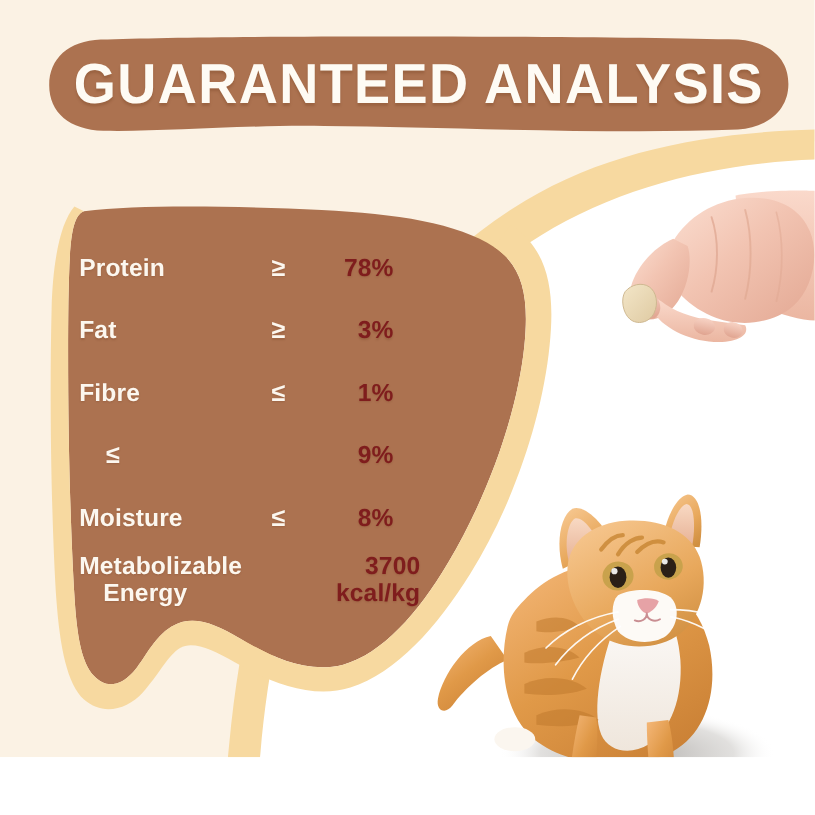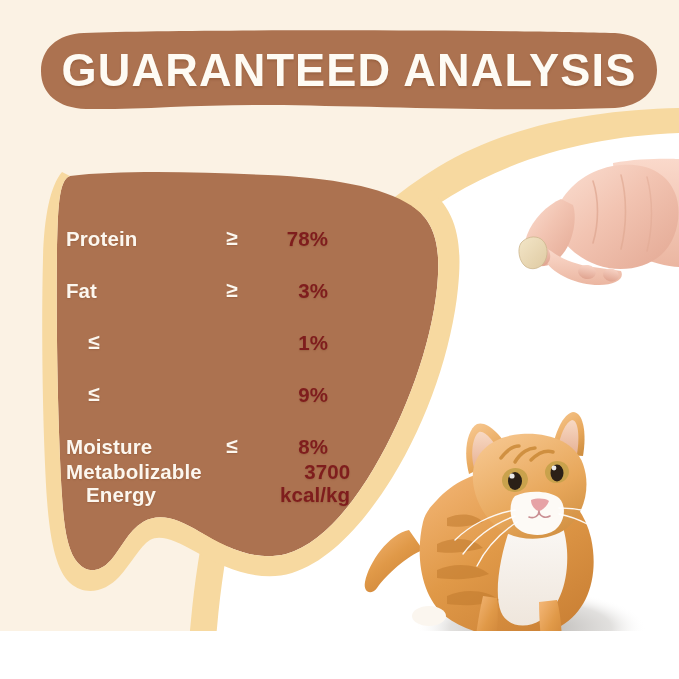--- a/index.html
+++ b/index.html
@@ -63,21 +63,21 @@
   
   #analysis-table {
     position: absolute;
     left: 66px;
     top: 198px;
     width: 262px;
     z-index: 6;
   }
   .row {
     display: flex;
-    align-items: flex-end;
+    align-items: center;
     height: 52px;
   }
   .row.last {
     height: auto;
     margin-top: 2px;
   }
   .cell-name {
     flex: 0 0 138px;
     color: #FCF7EF;
     font-size: 20.5px;
@@ -221,20 +221,21 @@
       <div class="cell-val">78%</div>
     </div>
 
     <div class="row">
       <div class="cell-name">Fat</div>
       <div class="cell-op">≥</div>
       <div class="cell-val">3%</div>
     </div>
 
     <div class="row">
+      <div class="cell-name">Fibre</div>
       <div class="cell-op">≤</div>
       <div class="cell-val">1%</div>
     </div>
 
     <div class="row">
       <div class="cell-op">≤</div>
       <div class="cell-val">9%</div>
     </div>
 
     <div class="row">

